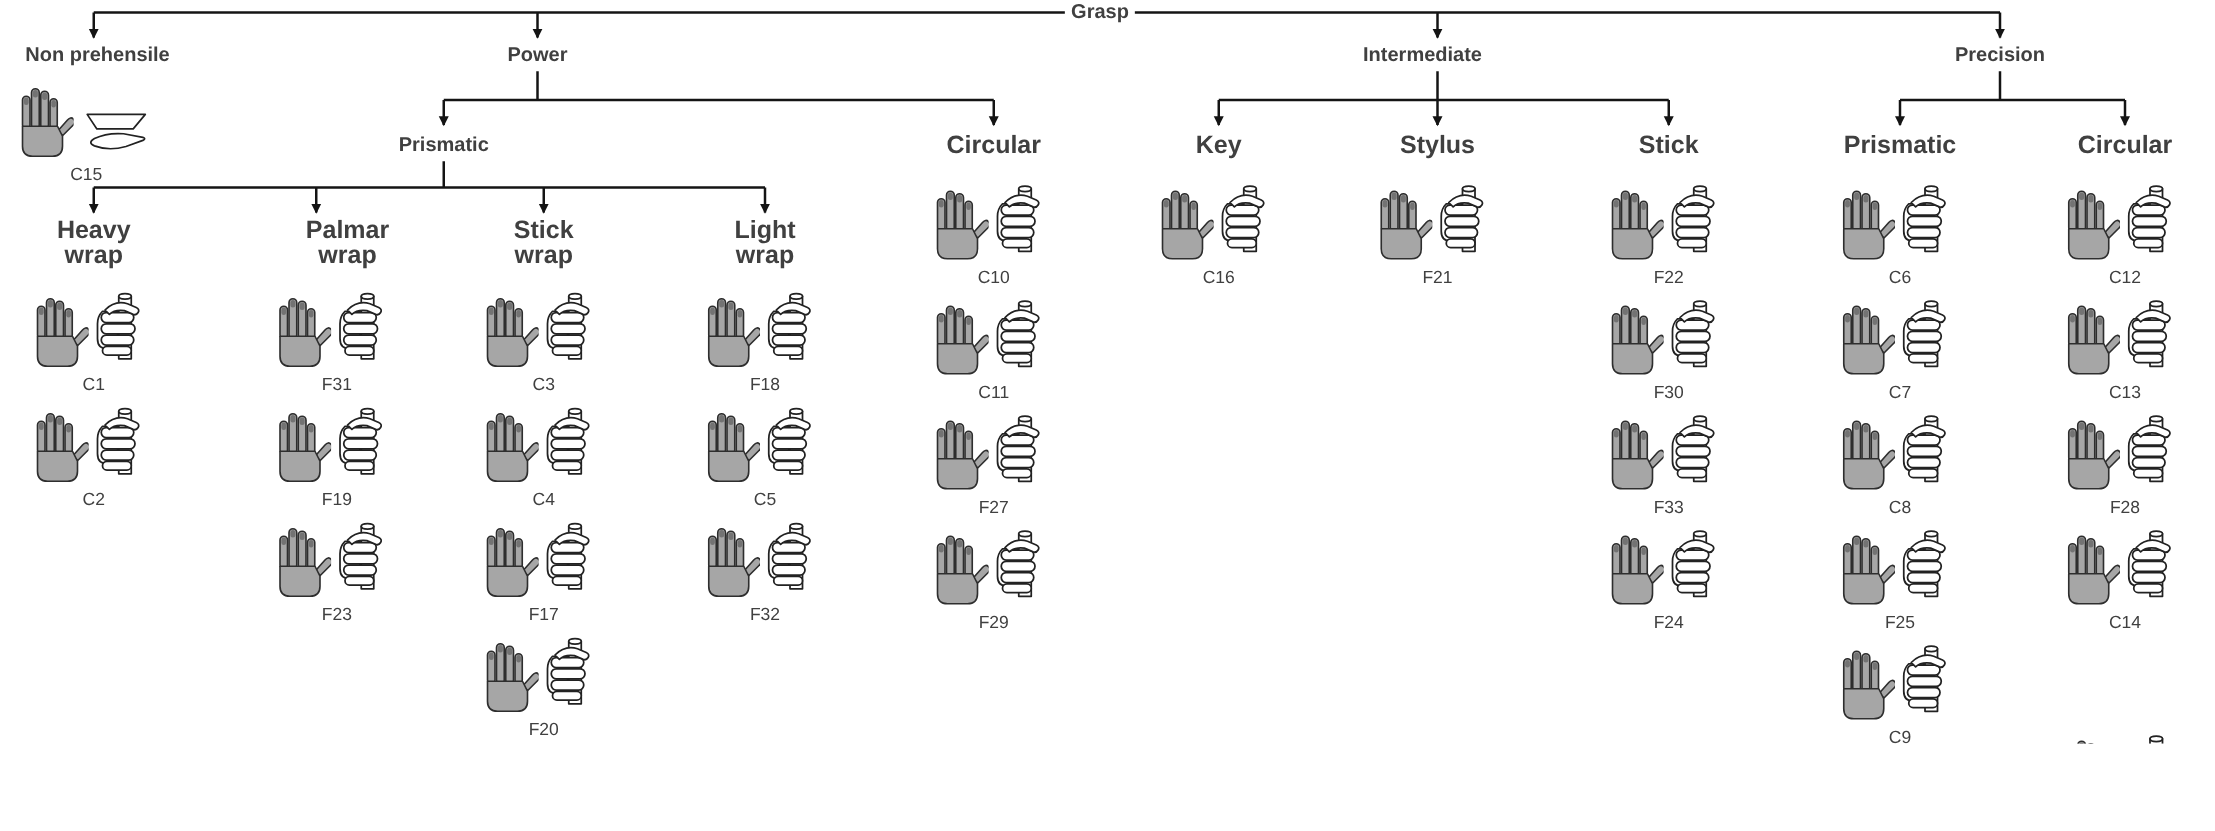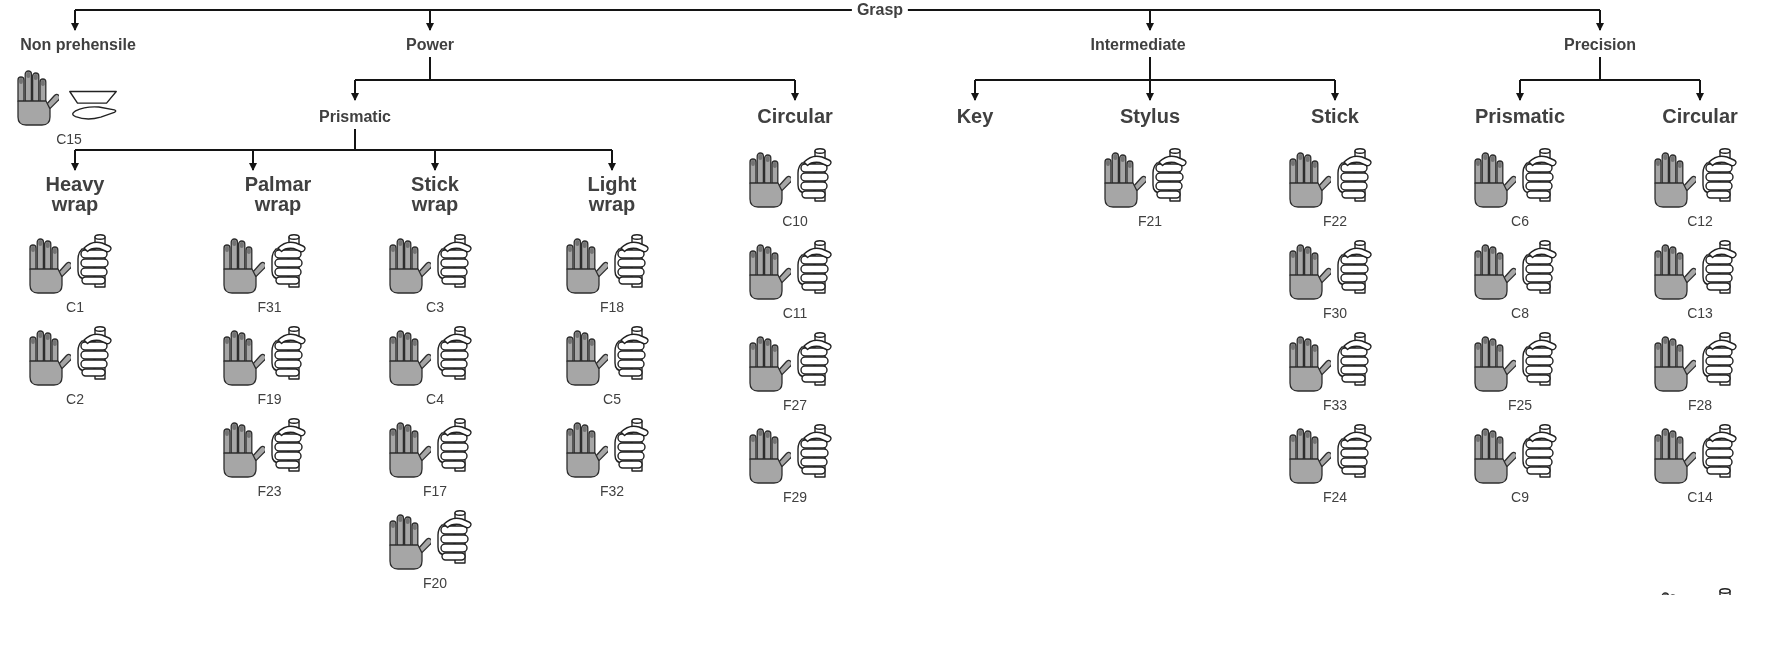--- a/index.html
+++ b/index.html
@@ -330,20 +330,31 @@
         <svg class="h-grasp">
             <use href="#hand-line"></use>
           </svg>
       </div>
       <div class="code">F29</div>
     </div>
   </div>
 
   <div class="col" style="left:910px;top:106px;align-items:center;">
     <div class="col-head">Key</div>
+    <div class="item">
+      <div class="pair">
+        <svg class="h-contact">
+            <use href="#hand-gray"></use>
+          </svg>
+        <svg class="h-grasp">
+            <use href="#hand-line"></use>
+          </svg>
+      </div>
+      <div class="code">C16</div>
+    </div>
   </div>
 
   <div class="col" style="left:1085px;top:106px;">
     <div class="col-head">Stylus</div>
     <div class="item">
       <div class="pair">
         <svg class="h-contact">
             <use href="#hand-gray"></use>
           </svg>
         <svg class="h-grasp">
@@ -417,20 +428,31 @@
     </div>
     <div class="item">
       <div class="pair">
         <svg class="h-contact">
             <use href="#hand-gray"></use>
           </svg>
         <svg class="h-grasp">
             <use href="#hand-line"></use>
           </svg>
       </div>
+      <div class="code">C7</div>
+    </div>
+    <div class="item">
+      <div class="pair">
+        <svg class="h-contact">
+            <use href="#hand-gray"></use>
+          </svg>
+        <svg class="h-grasp">
+            <use href="#hand-line"></use>
+          </svg>
+      </div>
       <div class="code">C8</div>
     </div>
     <div class="item">
       <div class="pair">
         <svg class="h-contact">
             <use href="#hand-gray"></use>
           </svg>
         <svg class="h-grasp">
             <use href="#hand-line"></use>
           </svg>

